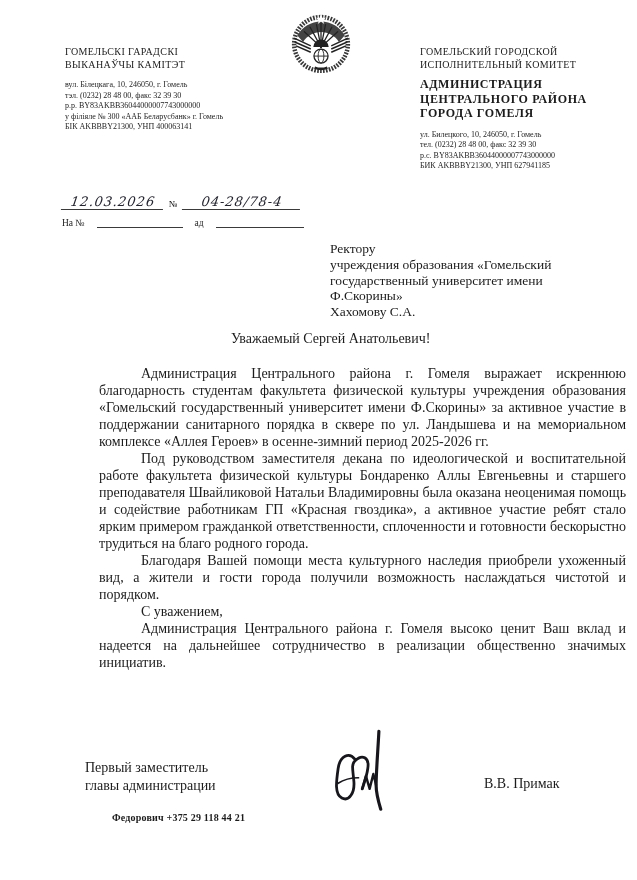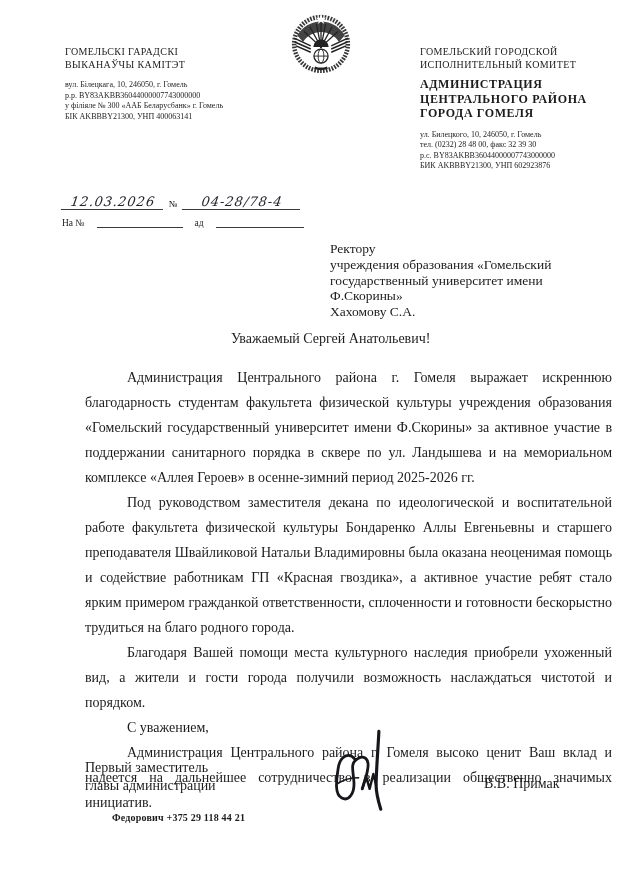--- a/index.html
+++ b/index.html
@@ -50,22 +50,22 @@
 
   
   .addressee {
     position: absolute; left: 330px; top: 241px; width: 280px;
     font-size: 13.5px; line-height: 15.8px; white-space: pre-line;
   }
 
   
   .salutation { position: absolute; left: 231px; top: 331px; font-size: 14px; }
   .body-text {
-    position: absolute; left: 85px; top: 365px; width: 527px;
-    font-size: 14px; line-height: 25px; text-align: justify;
+    position: absolute; left: 99px; top: 365px; width: 527px;
+    font-size: 14px; line-height: 17px; text-align: justify;
   }
   .body-text p { text-indent: 42px; margin: 0; }
 
   
   .sig-position {
     position: absolute; left: 85px; top: 759px;
     font-size: 14px; line-height: 17.5px; white-space: pre-line;
   }
   .sig-scribble { position: absolute; left: 322px; top: 724px; width: 86px; height: 88px; }
   .sig-name { position: absolute; left: 484px; top: 776px; font-size: 14px; }
@@ -79,20 +79,21 @@
 </head>
 <body>
 
 <div class="page">
 
   <div class="lh-left">
     <div class="parent-org">ГОМЕЛЬСКІ ГАРАДСКІ
 ВЫКАНАЎЧЫ КАМІТЭТ</div>
     <div class="addr">
       <div>вул. Білецкага, 10, 246050, г. Гомель</div>
+      <div>тэл. (0232) 28 48 00, факс 32 39 30</div>
       <div>р.р. BY83AKBB36044000007743000000</div>
       <div>у філіяле № 300 «ААБ Беларусбанк» г. Гомель</div>
       <div>БІК AKBBBY21300, УНП 400063141</div>
     </div>
   </div>
 
   <div class="emblem">
     <svg viewBox="0 0 100 100" xmlns="http://www.w3.org/2000/svg" fill="none" stroke="#222222">
 
       <circle cx="50" cy="53" r="42" stroke-width="7" stroke-dasharray="2.6 2" opacity="0.9"></circle>
@@ -136,21 +137,21 @@
   <div class="lh-right">
     <div class="parent-org">ГОМЕЛЬСКИЙ ГОРОДСКОЙ
 ИСПОЛНИТЕЛЬНЫЙ КОМИТЕТ</div>
     <div class="org-name">АДМИНИСТРАЦИЯ
 ЦЕНТРАЛЬНОГО РАЙОНА
 ГОРОДА ГОМЕЛЯ</div>
     <div class="addr">
       <div>ул. Билецкого, 10, 246050, г. Гомель</div>
       <div>тел. (0232) 28 48 00, факс 32 39 30</div>
       <div>р.с. BY83AKBB36044000007743000000</div>
-      <div>БИК AKBBBY21300, УНП 602923876</div>
+      <div>БИК AKBBBY21300, УНП 627941185</div>
     </div>
   </div>
 
   <div class="ref-block">
     <div class="ref-line1">
       <span class="hand u-line date-slot">12.03.2026</span>
       <span class="no-sign">№</span>
       <span class="hand u-line num-slot">04-28/78-4</span>
     </div>
     <div class="ref-line2">

